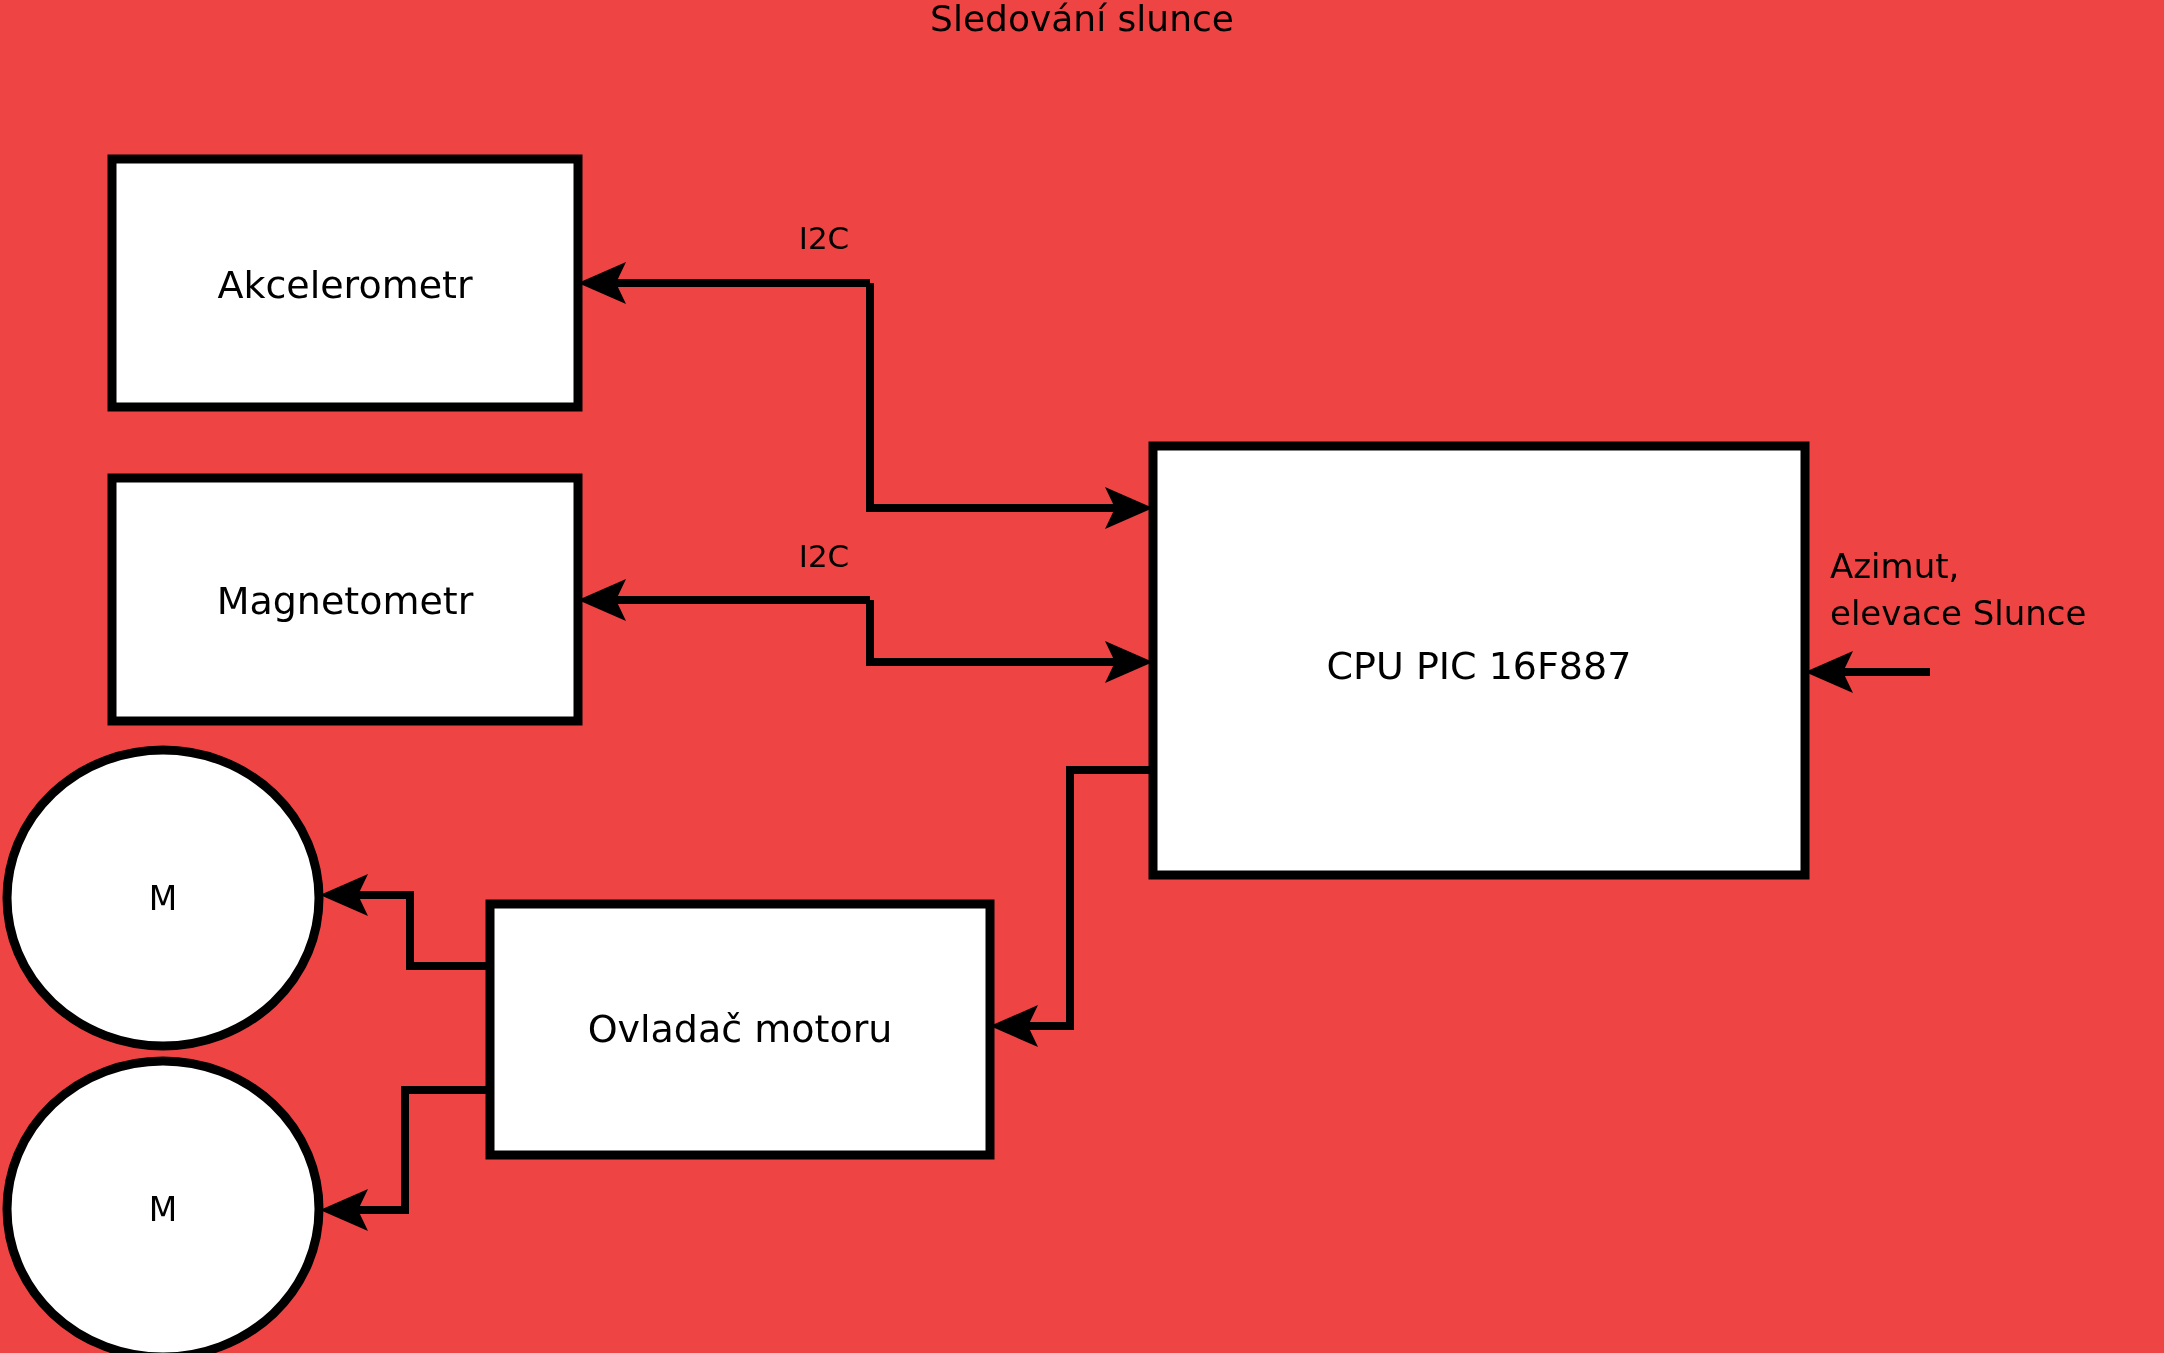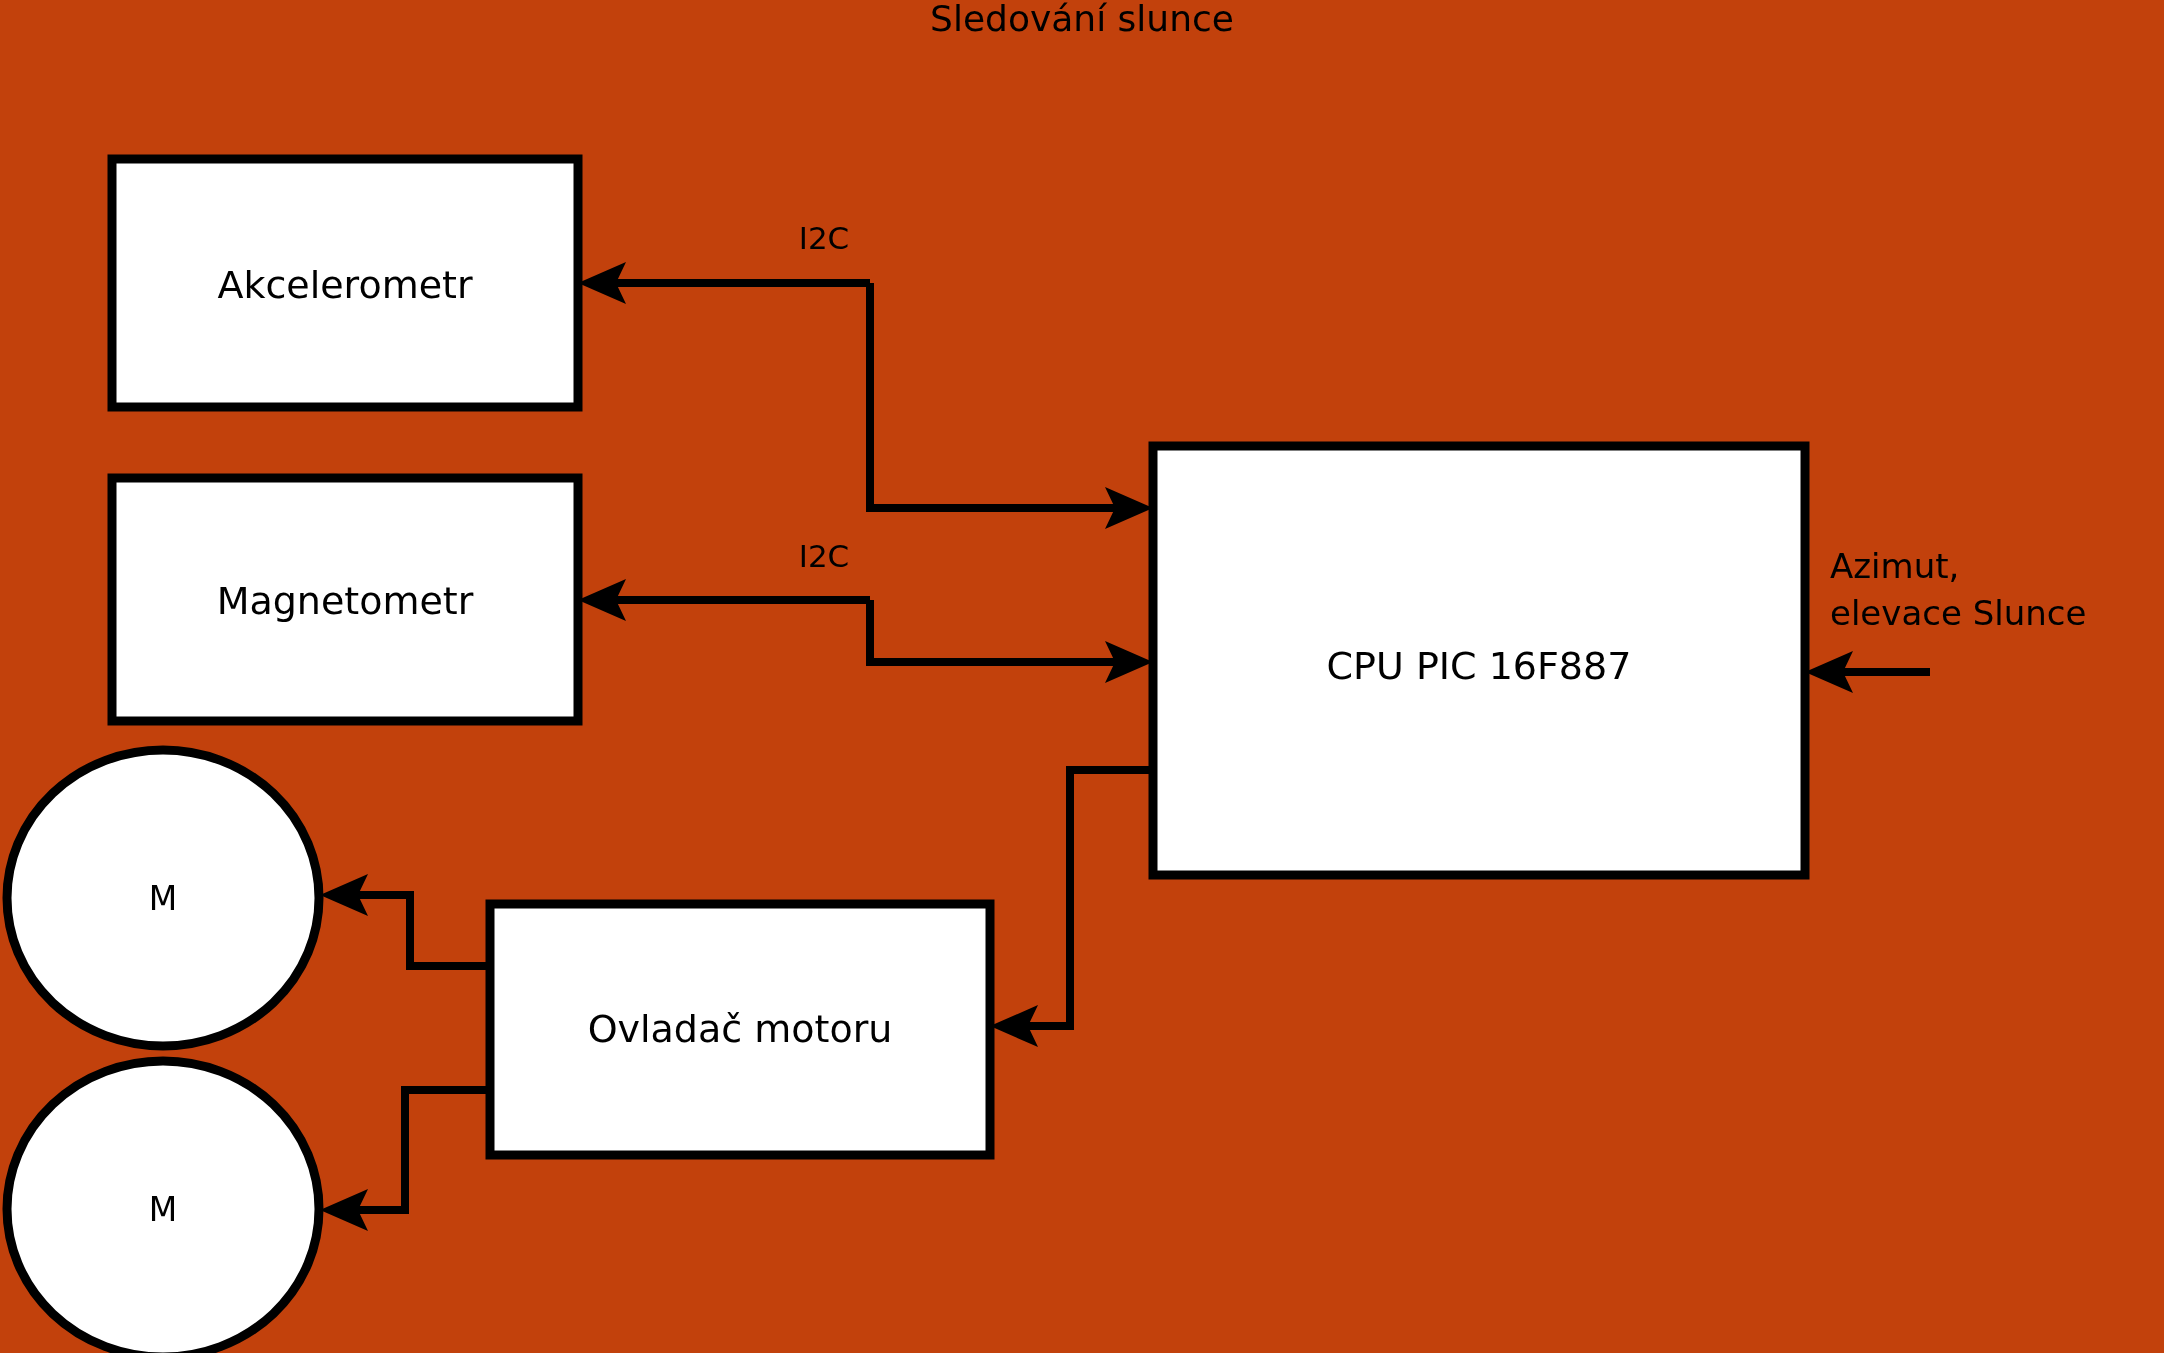--- a/index.html
+++ b/index.html
@@ -7,21 +7,21 @@
     padding: 0;
     background: #ffffff;
   }
   body {
     font-family: "DejaVu Sans", sans-serif;
   }
   #canvas {
     position: relative;
     width: 2164px;
     height: 1353px;
-    background: #c2410c;
+    background: #ef4444;
     overflow: hidden;
   }
   #diagram-svg {
     position: absolute;
     left: 0;
     top: 0;
     width: 2164px;
     height: 1353px;
   }
   .diagram-title {

